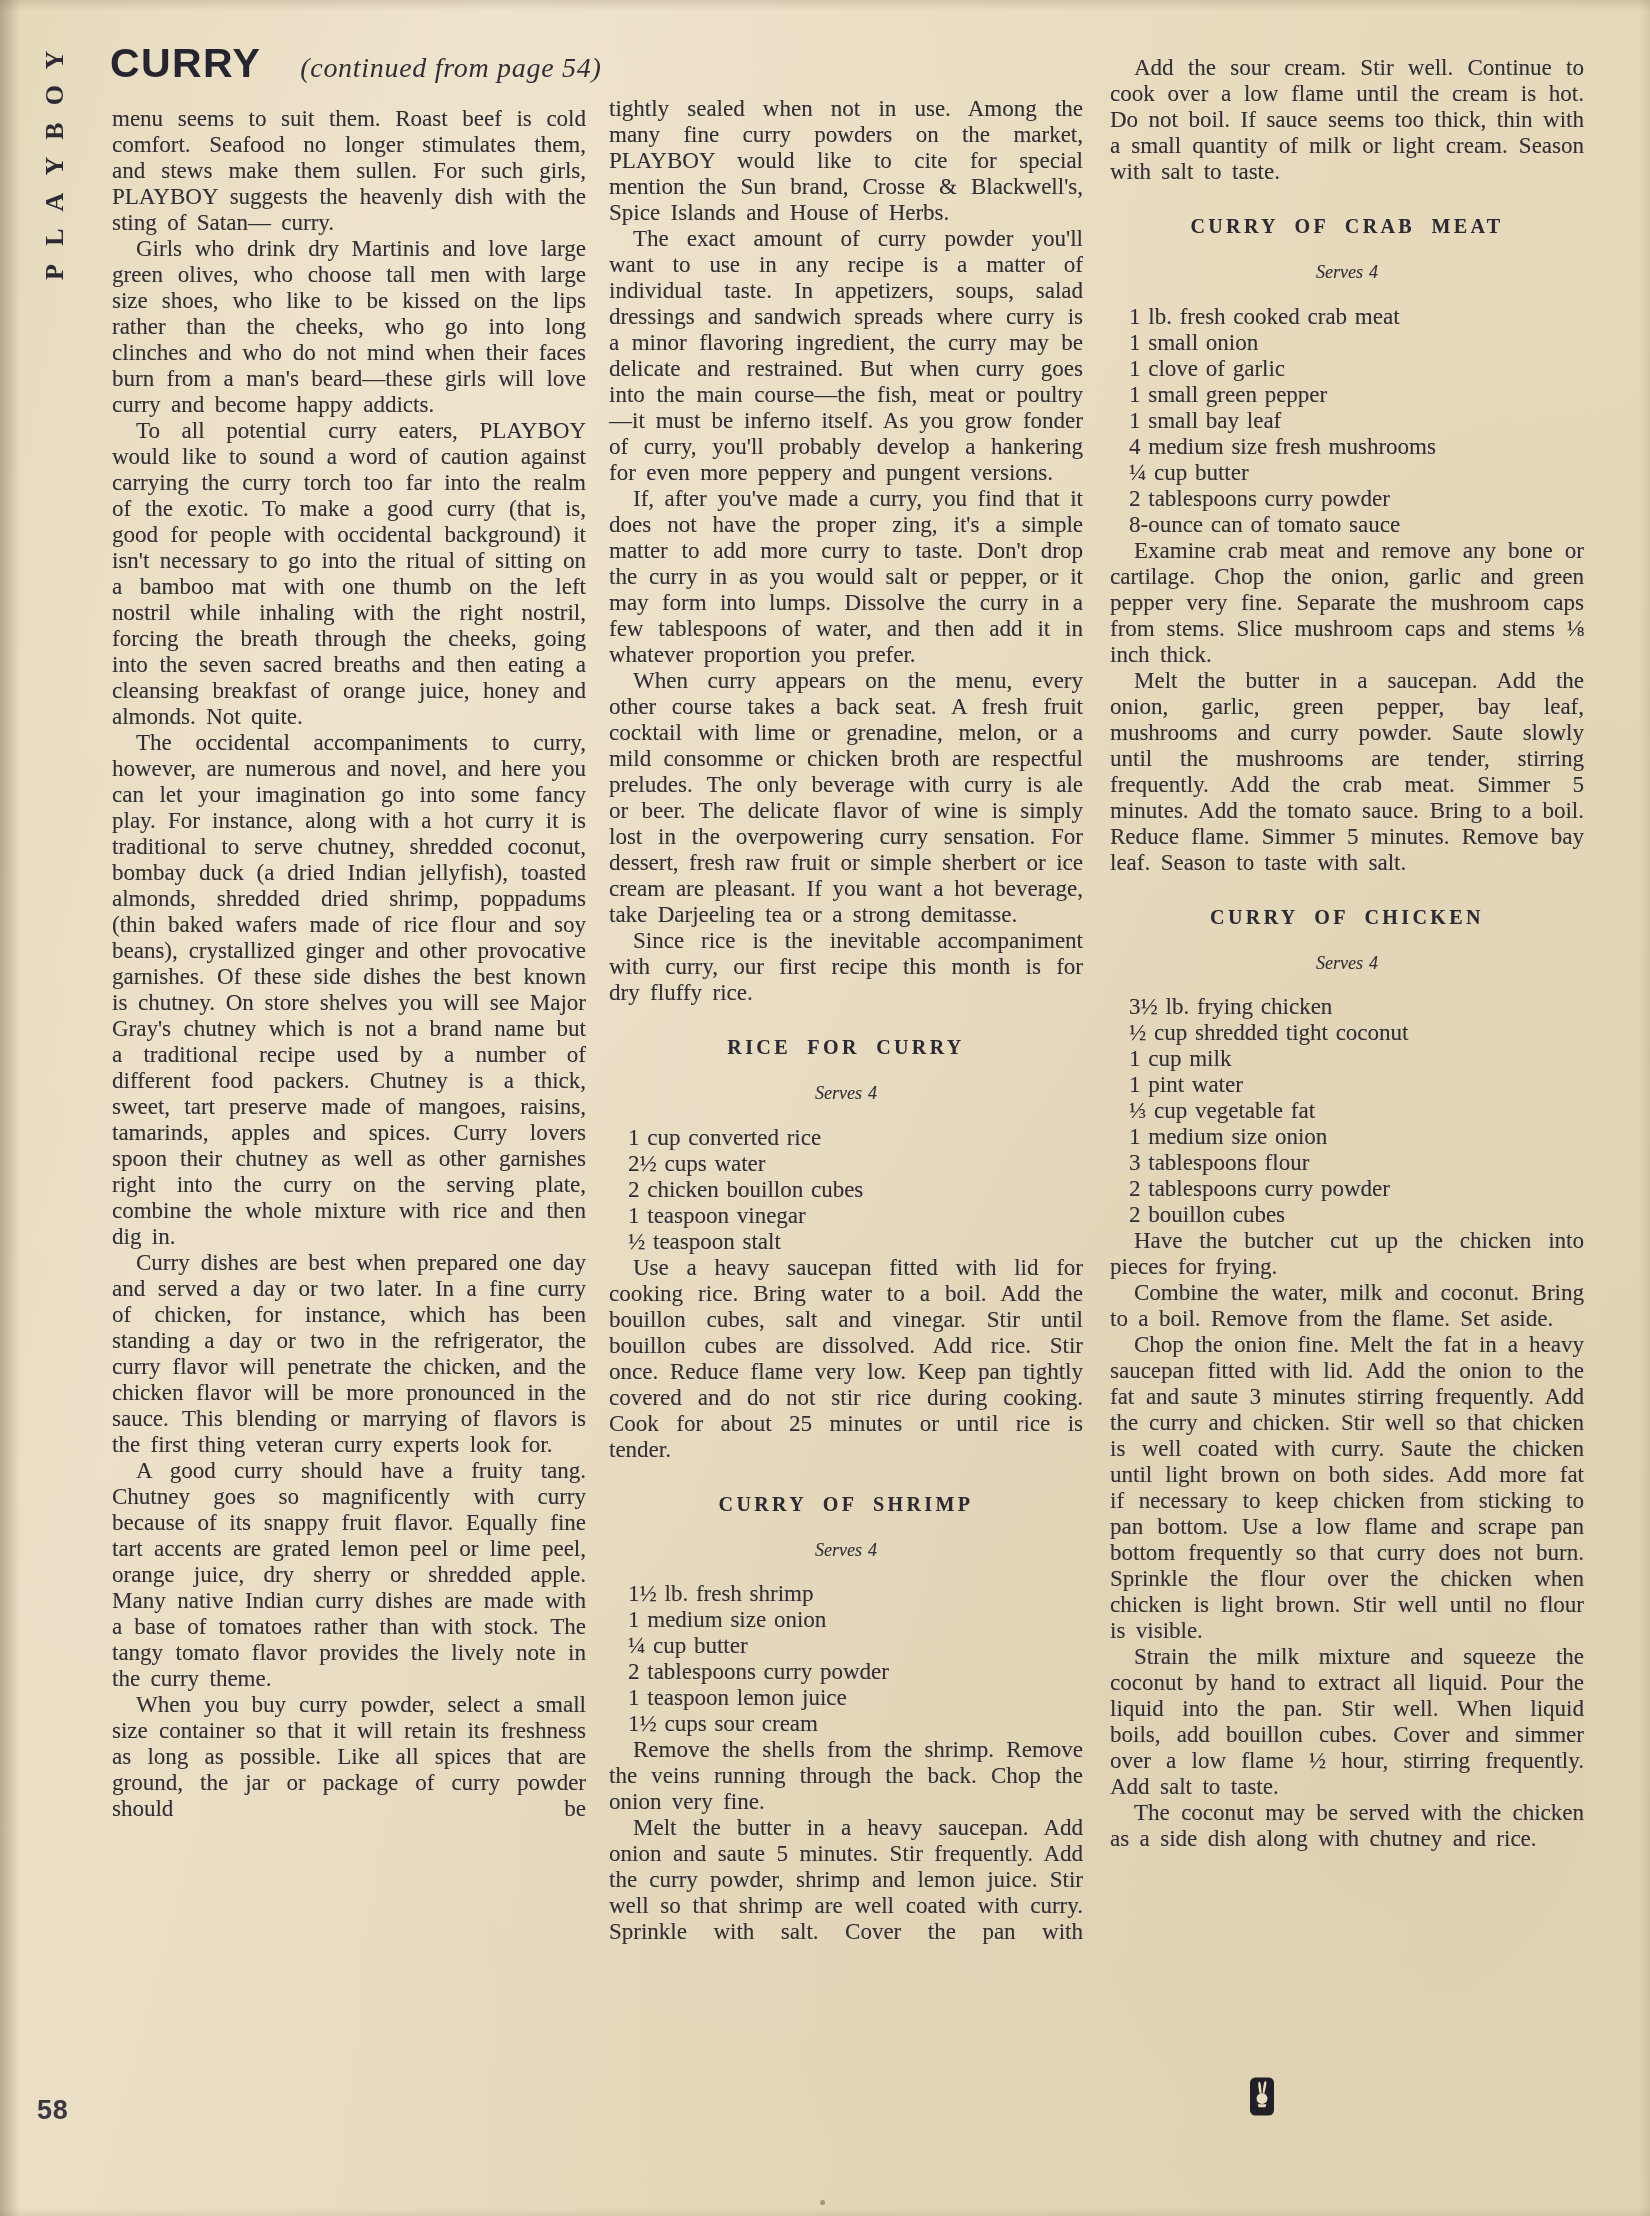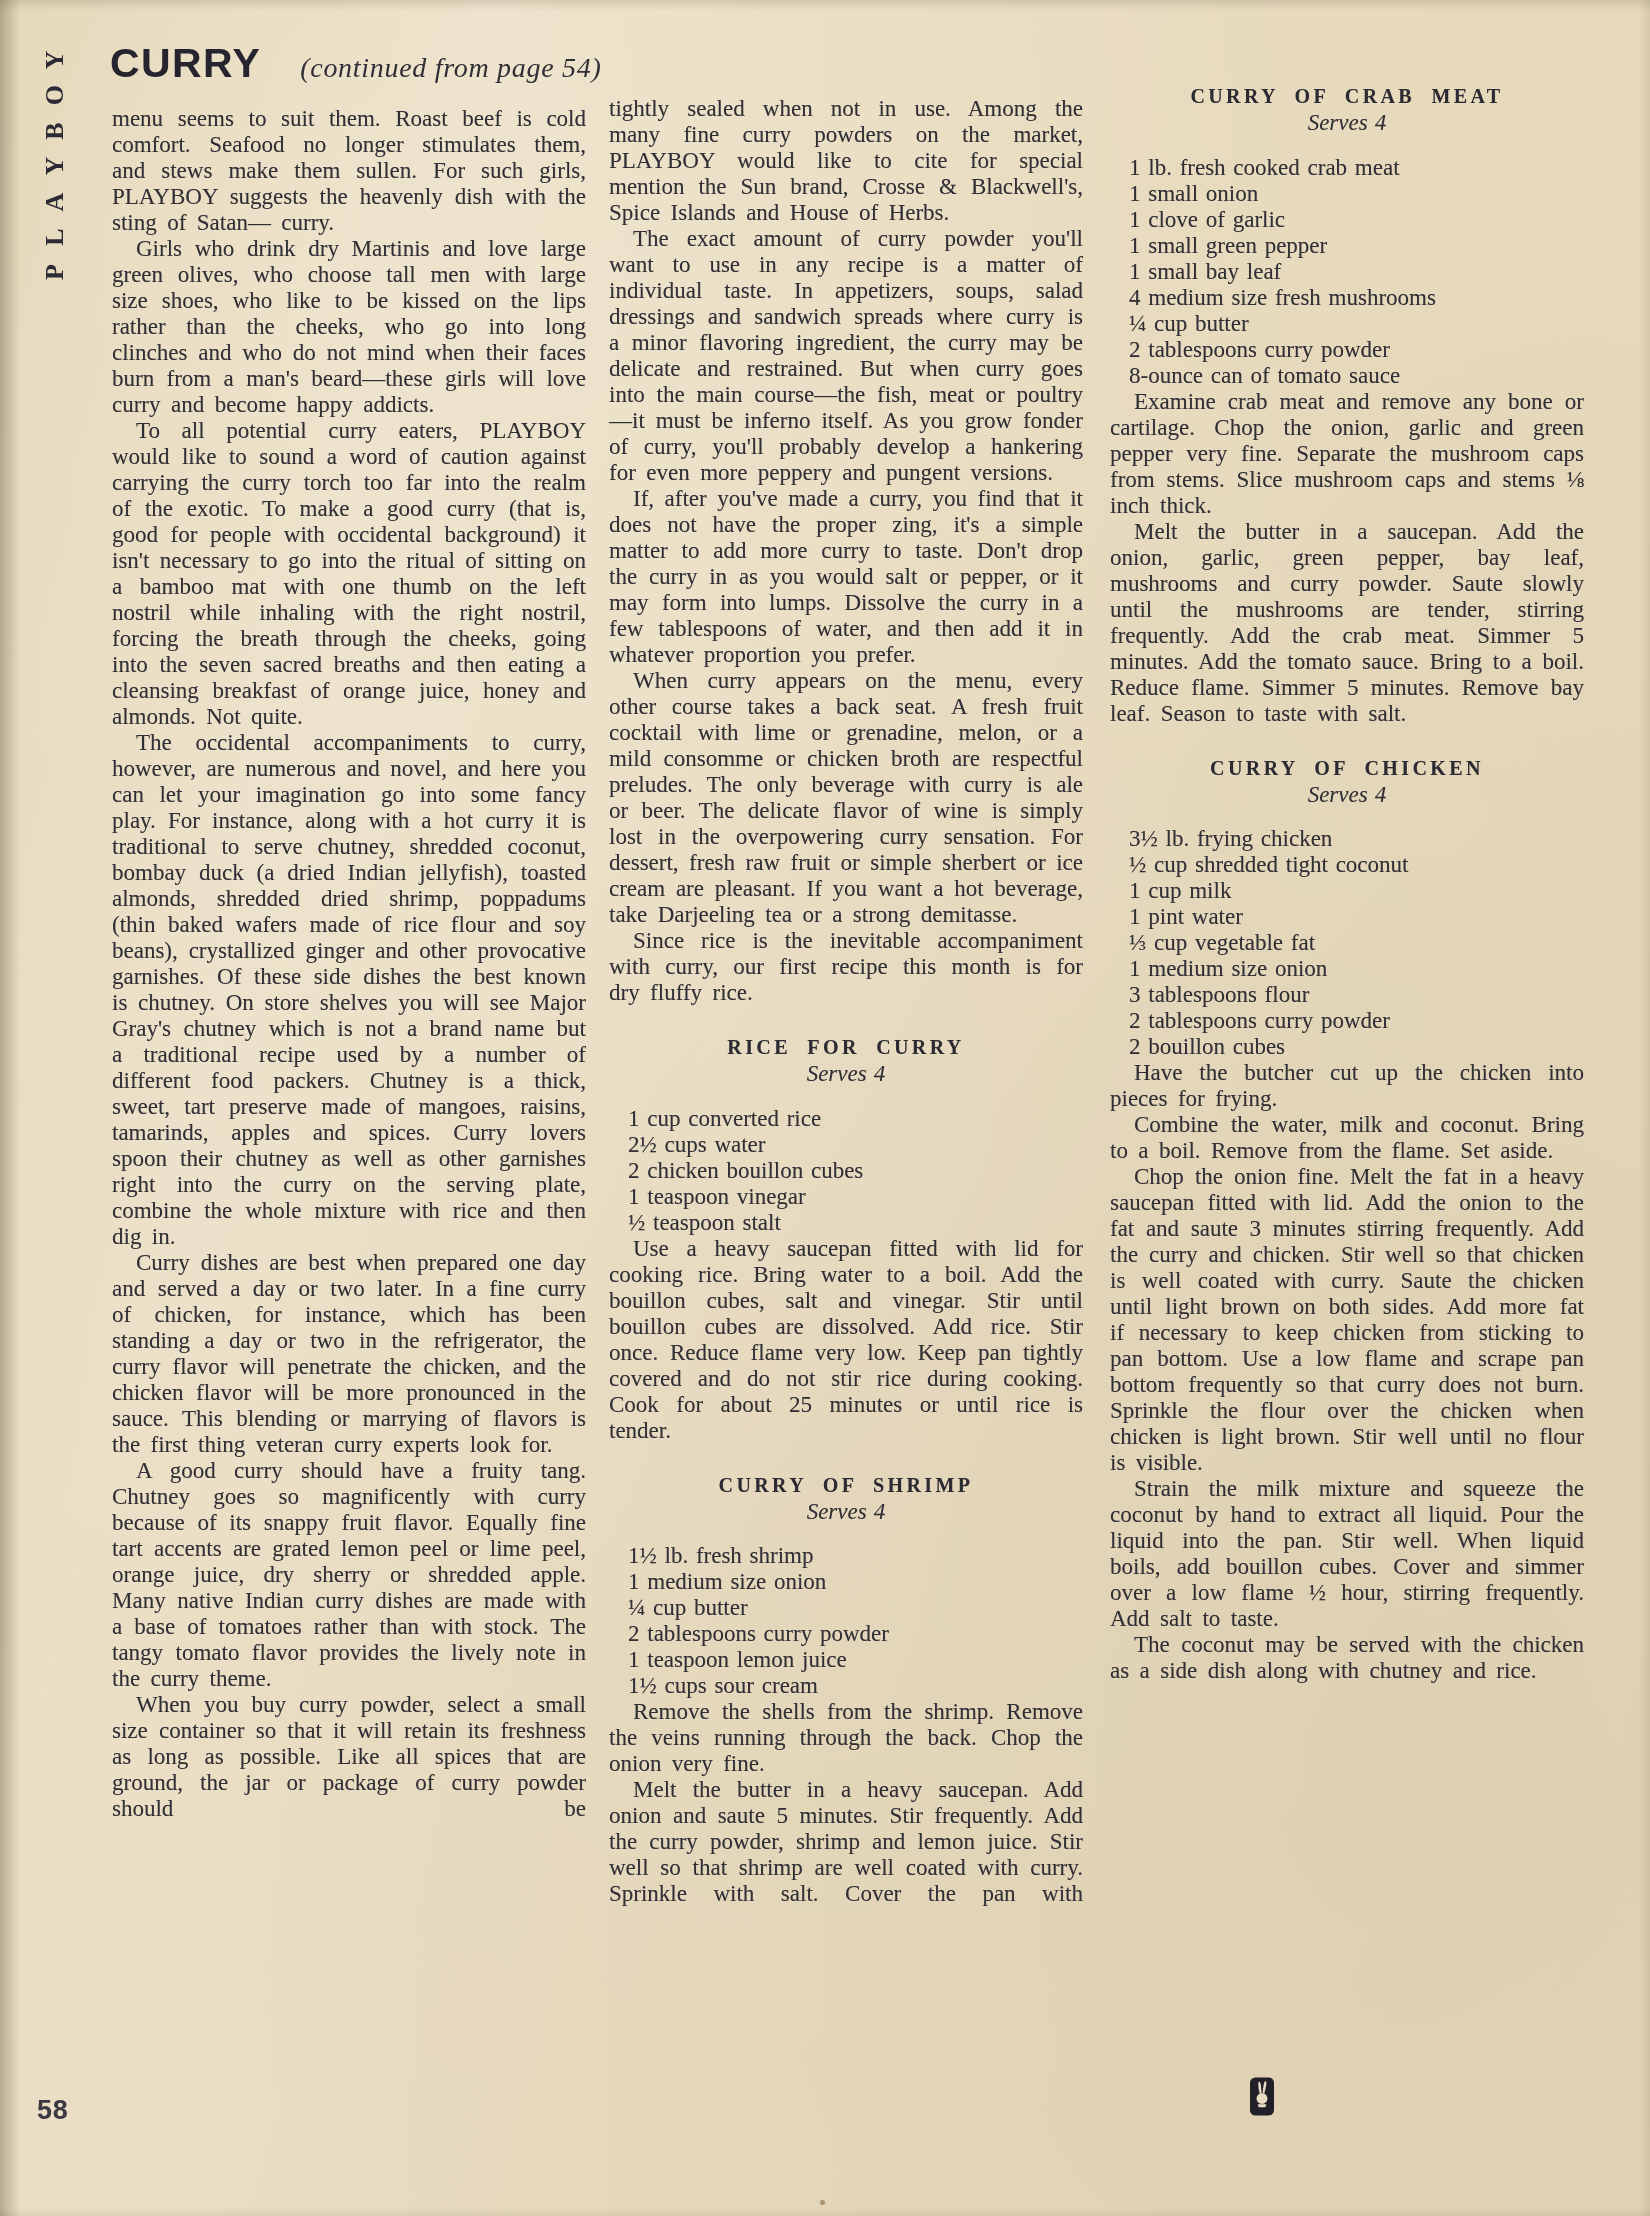--- a/index.html
+++ b/index.html
@@ -54,21 +54,21 @@
   .col-3{left:1110px;top:55px;}
   .para{margin:0;}
   .para.indent{text-indent:24px;}
   .para.jlast{text-align-last:justify;}
 
   .recipe-header{margin-top:28px;margin-bottom:17.6px;text-align:center;text-indent:0;}
   .recipe-title{
     font-weight:700;font-size:20px;letter-spacing:3.4px;word-spacing:8px;color:#2c2a32;
     line-height:26px;
   }
-  .recipe-serves{font-style:italic;font-size:23px;line-height:28px;margin-top:0;word-spacing:1.4px;}
+  .recipe-serves{font-style:italic;font-size:18px;line-height:28px;margin-top:19px;word-spacing:1.4px;}
 
   .ingredients{list-style:none;margin:0;padding:0 0 0 19px;text-align:left;word-spacing:2px;}
   .ingredients li{line-height:26px;}
 
   .page-number{
     position:absolute;left:37px;top:2095px;
     font-family:"Liberation Sans", sans-serif;font-weight:700;
     font-size:27px;color:#3a3841;letter-spacing:0.7px;
   }
 
@@ -137,20 +137,21 @@
         <li>1 medium size onion</li>
         <li>¼ cup butter</li>
         <li>2 tablespoons curry powder</li>
         <li>1 teaspoon lemon juice</li>
         <li>1½ cups sour cream</li>
       </ul>
       <p class="para indent">Remove the shells from the shrimp. Remove the veins running through the back. Chop the onion very fine.</p>
       <p class="para indent jlast">Melt the butter in a heavy saucepan. Add onion and saute 5 minutes. Stir frequently. Add the curry powder, shrimp and lemon juice. Stir well so that shrimp are well coated with curry. Sprinkle with salt. Cover the pan with</p>
     </div>
   <div class="col col-3">
+      <p class="para indent">Add the sour cream. Stir well. Continue to cook over a low flame until the cream is hot. Do not boil. If sauce seems too thick, thin with a small quantity of milk or light cream. Season with salt to taste.</p>
       <div class="recipe-header">
         <div class="recipe-title">CURRY OF CRAB MEAT</div>
         <div class="recipe-serves">Serves 4</div>
       </div>
       <ul class="ingredients">
         <li>1 lb. fresh cooked crab meat</li>
         <li>1 small onion</li>
         <li>1 clove of garlic</li>
         <li>1 small green pepper</li>
         <li>1 small bay leaf</li>

